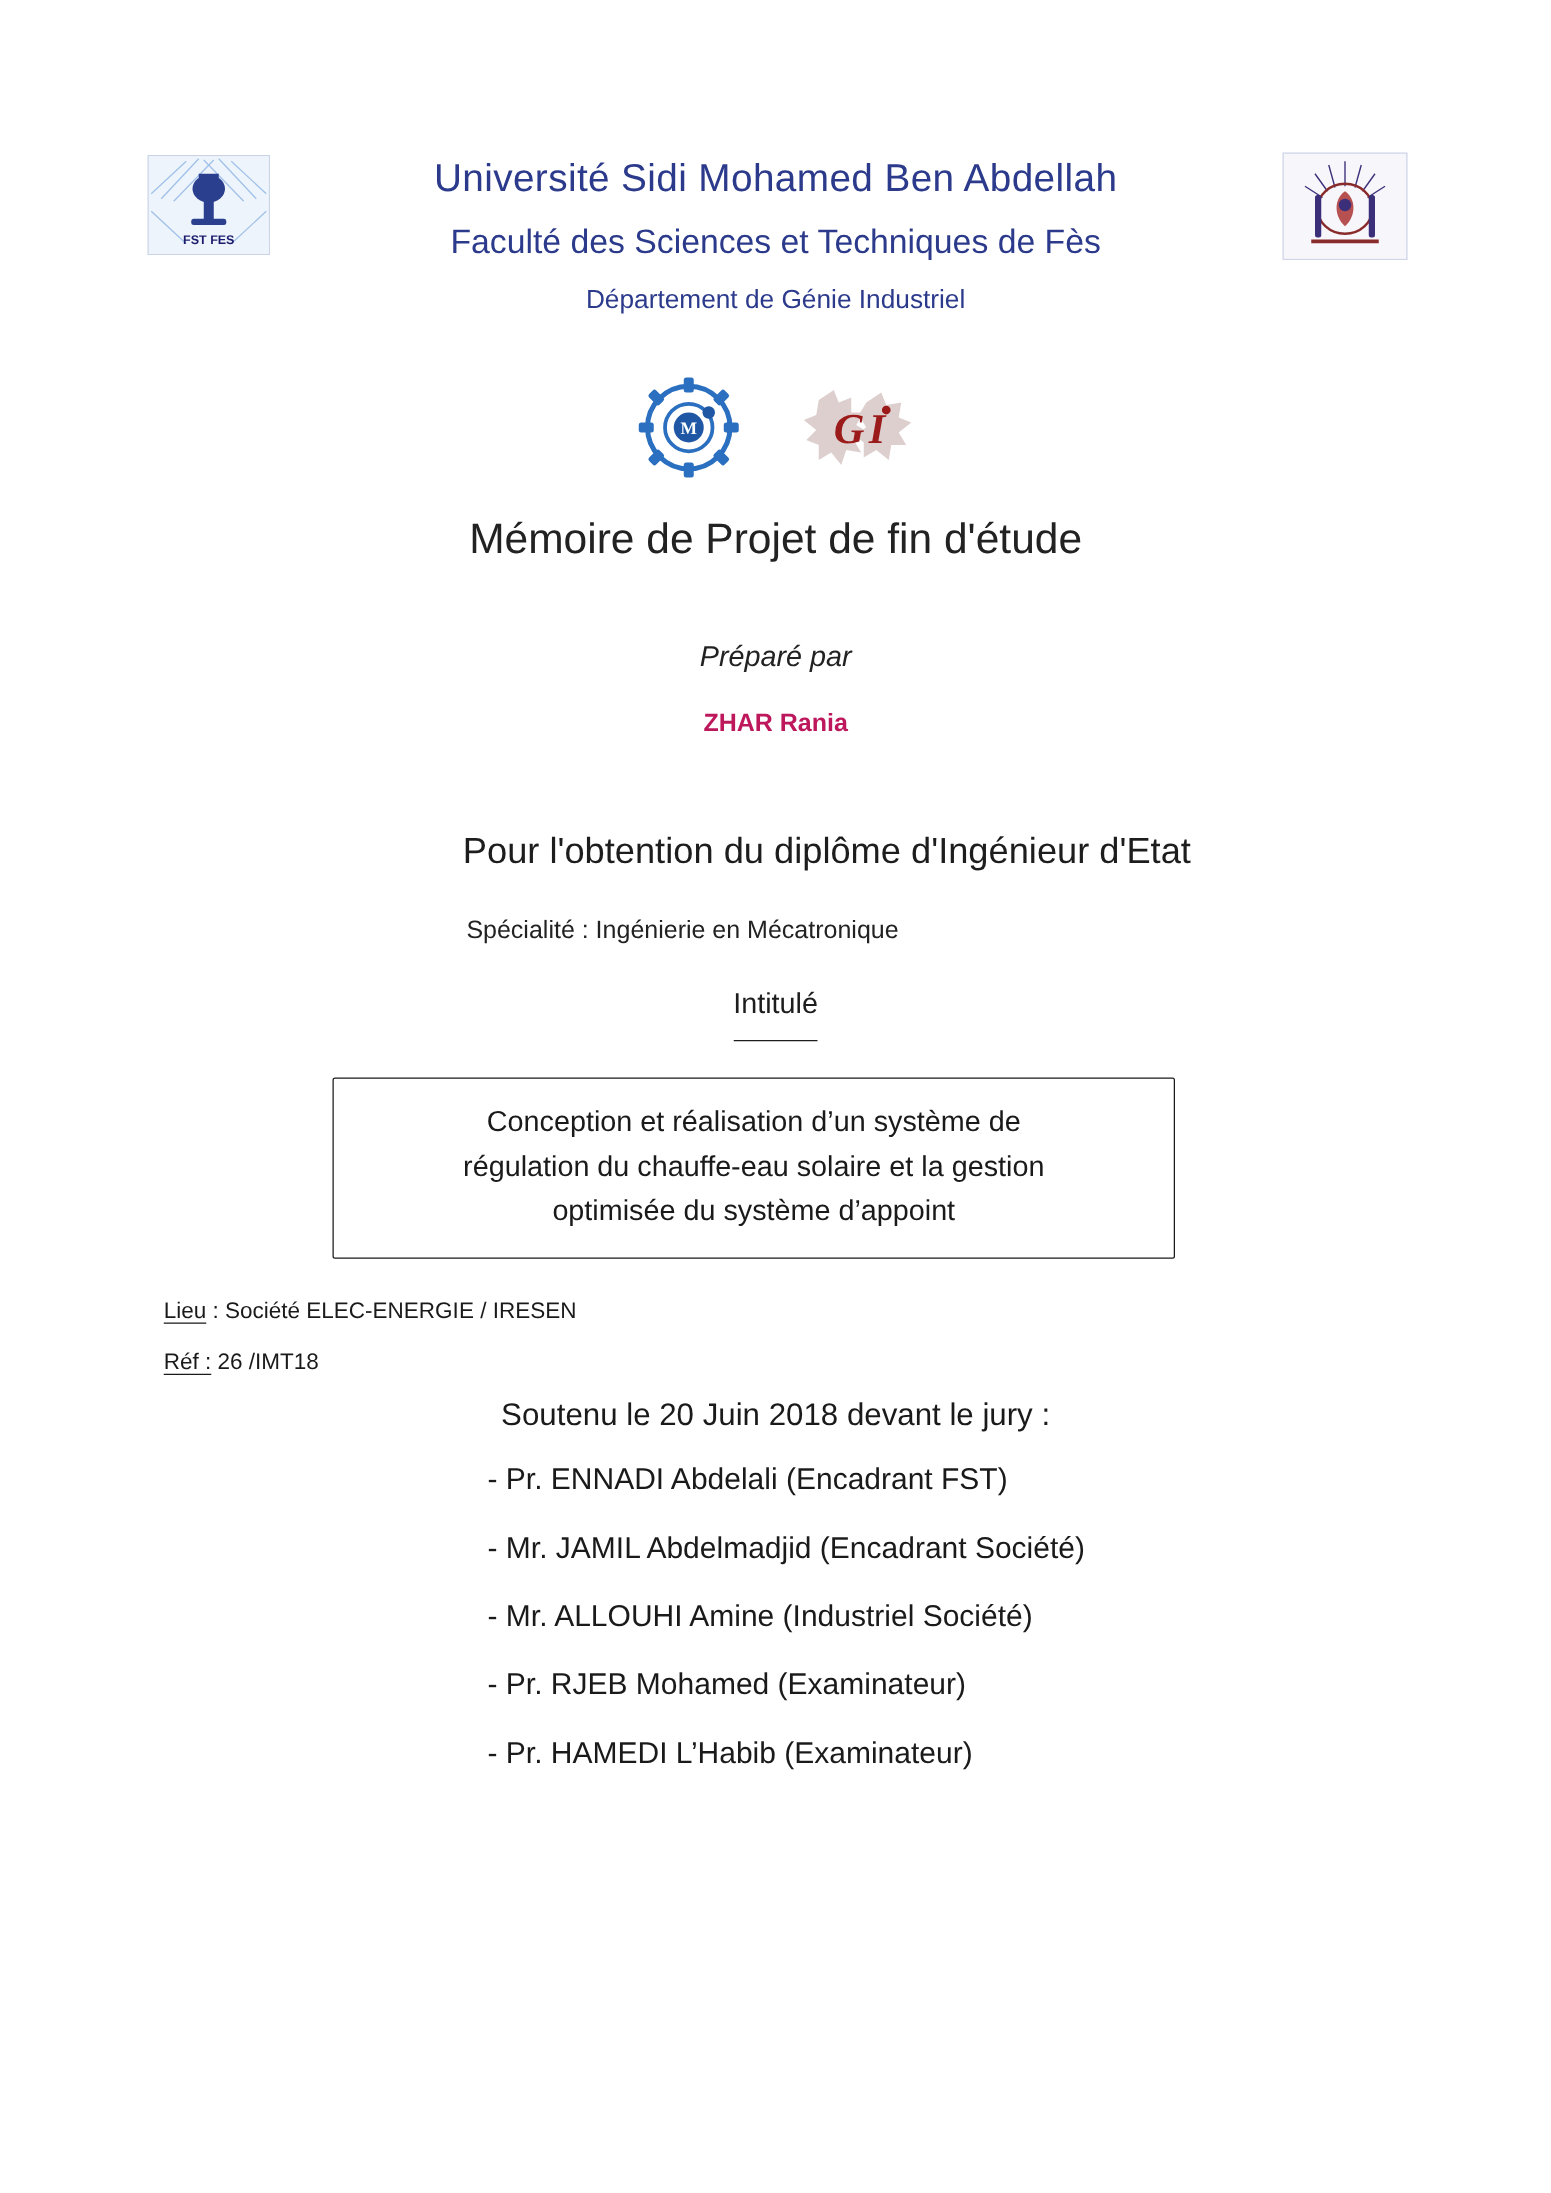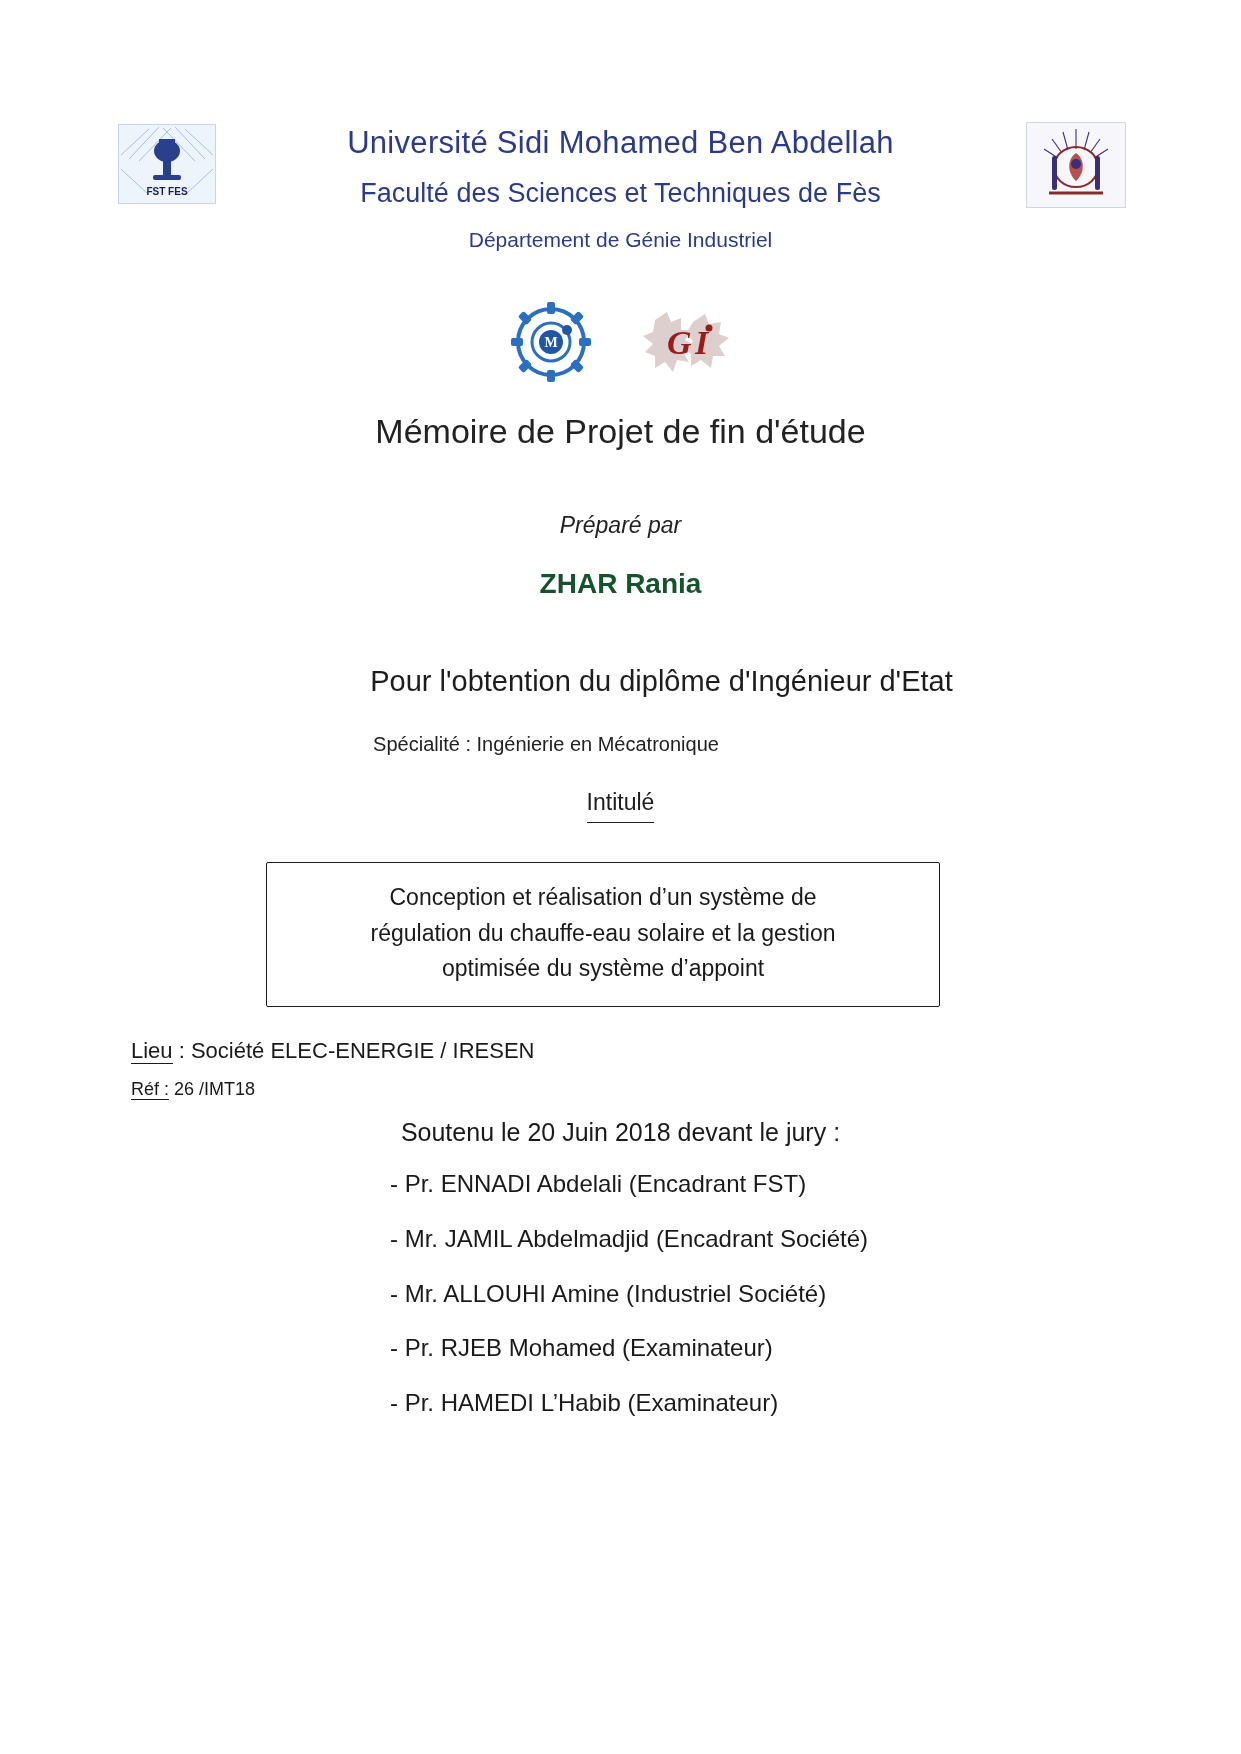--- a/index.html
+++ b/index.html
@@ -101,23 +101,23 @@
     font-size: 23px;
     color: #222222;
     font-style: italic;
   }
   .author {
     position: absolute;
     top: 568px;
     left: 0;
     width: 1241px;
     text-align: center;
-    font-size: 28px;
+    font-size: 20px;
     font-weight: bold;
-    color: #14532d;
+    color: #be185d;
   }
   .diplome {
     position: absolute;
     top: 665px;
     left: 0;
     width: 1241px;
     text-align: center;
     font-size: 29px;
     color: #1d1d1d;
     padding-left: 41px;
@@ -135,21 +135,21 @@
     position: absolute;
     top: 789px;
     left: 0;
     width: 1241px;
     text-align: center;
     font-size: 23px;
     color: #1d1d1d;
   }
   .intitule span {
     border-bottom: 1px solid #1d1d1d;
-    padding-bottom: 7px;
+    padding-bottom: 17px;
   }
 
   
   .title-box {
     position: absolute;
     top: 862px;
     left: 266px;
     width: 674px;
     box-sizing: border-box;
     border: 1.6px solid #1a1a1a;
@@ -159,21 +159,21 @@
     font-size: 23px;
     line-height: 1.55;
     color: #1a1a1a;
   }
 
   
   .lieu {
     position: absolute;
     top: 1038px;
     left: 131px;
-    font-size: 22px;
+    font-size: 18px;
     color: #1a1a1a;
   }
   .lieu .u, .ref .u {
     border-bottom: 1px solid #1a1a1a;
   }
   .ref {
     position: absolute;
     top: 1079px;
     left: 131px;
     font-size: 18px;

